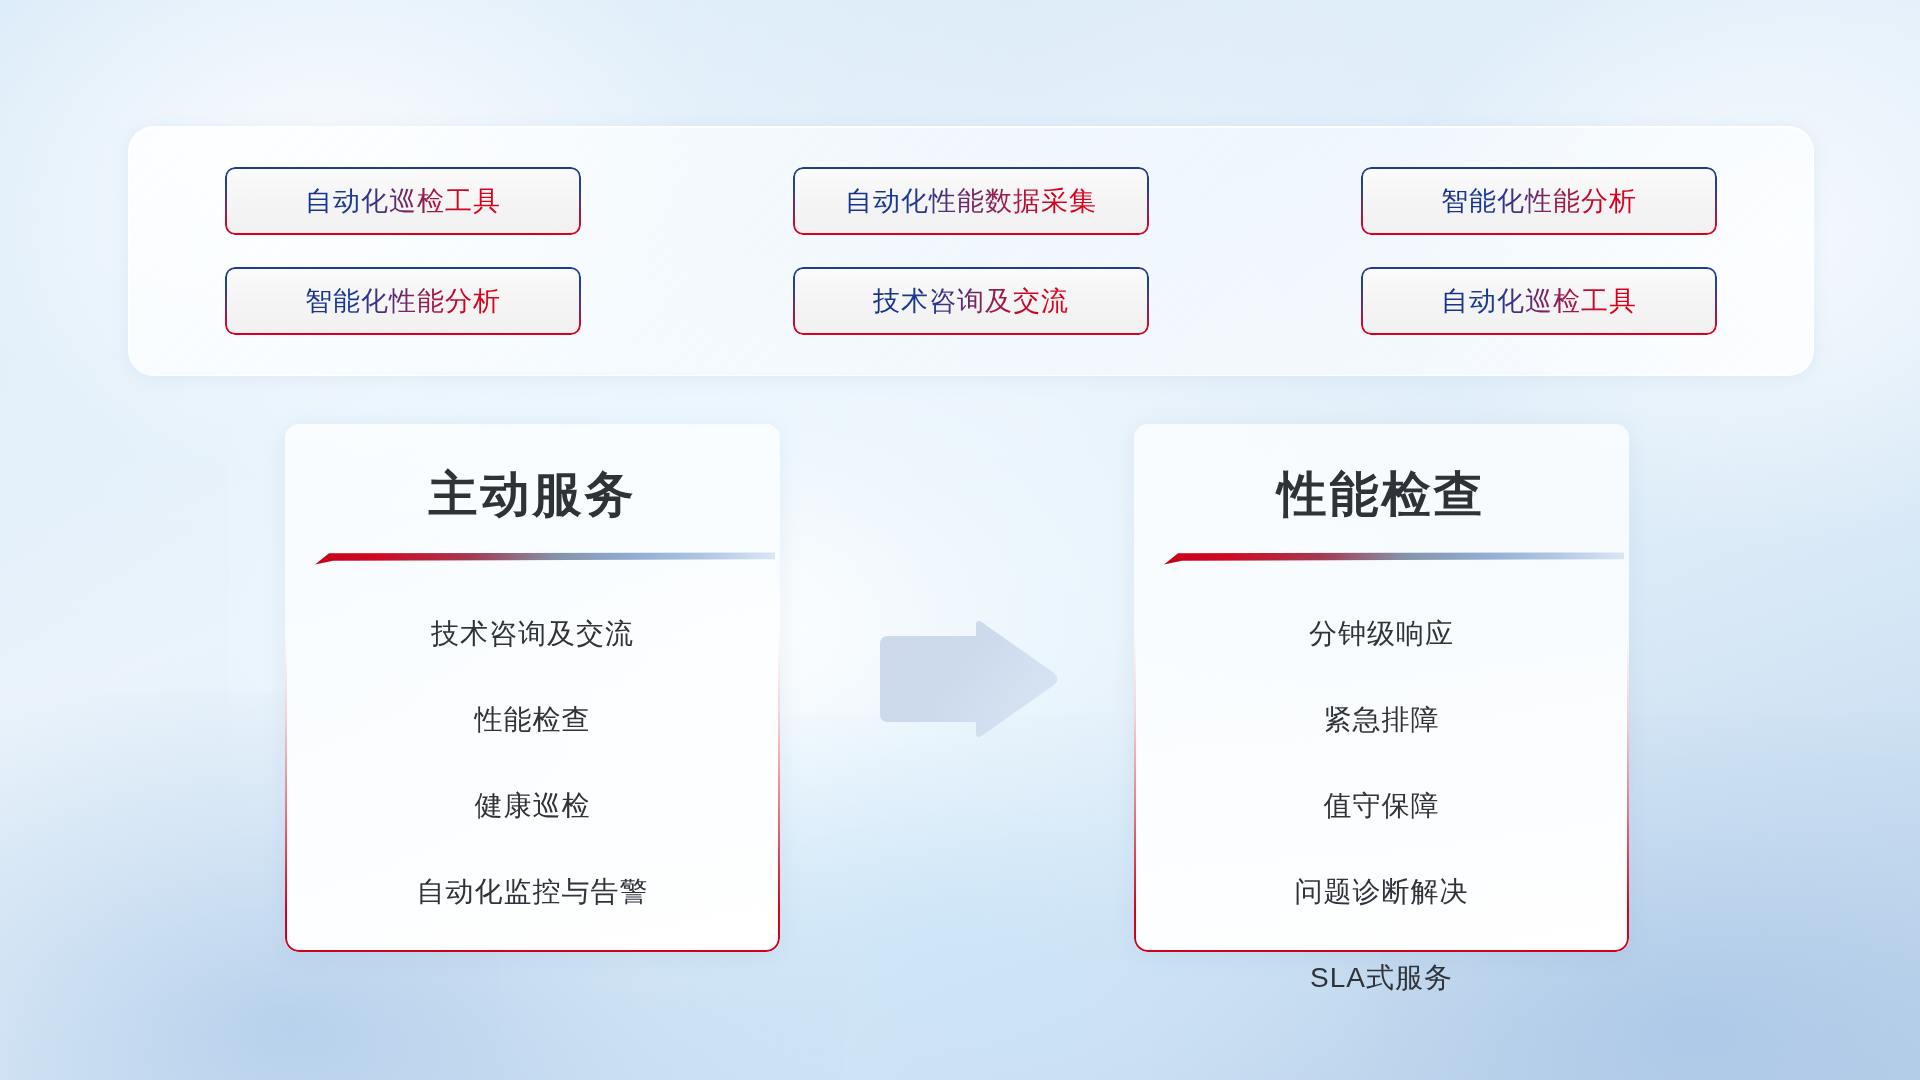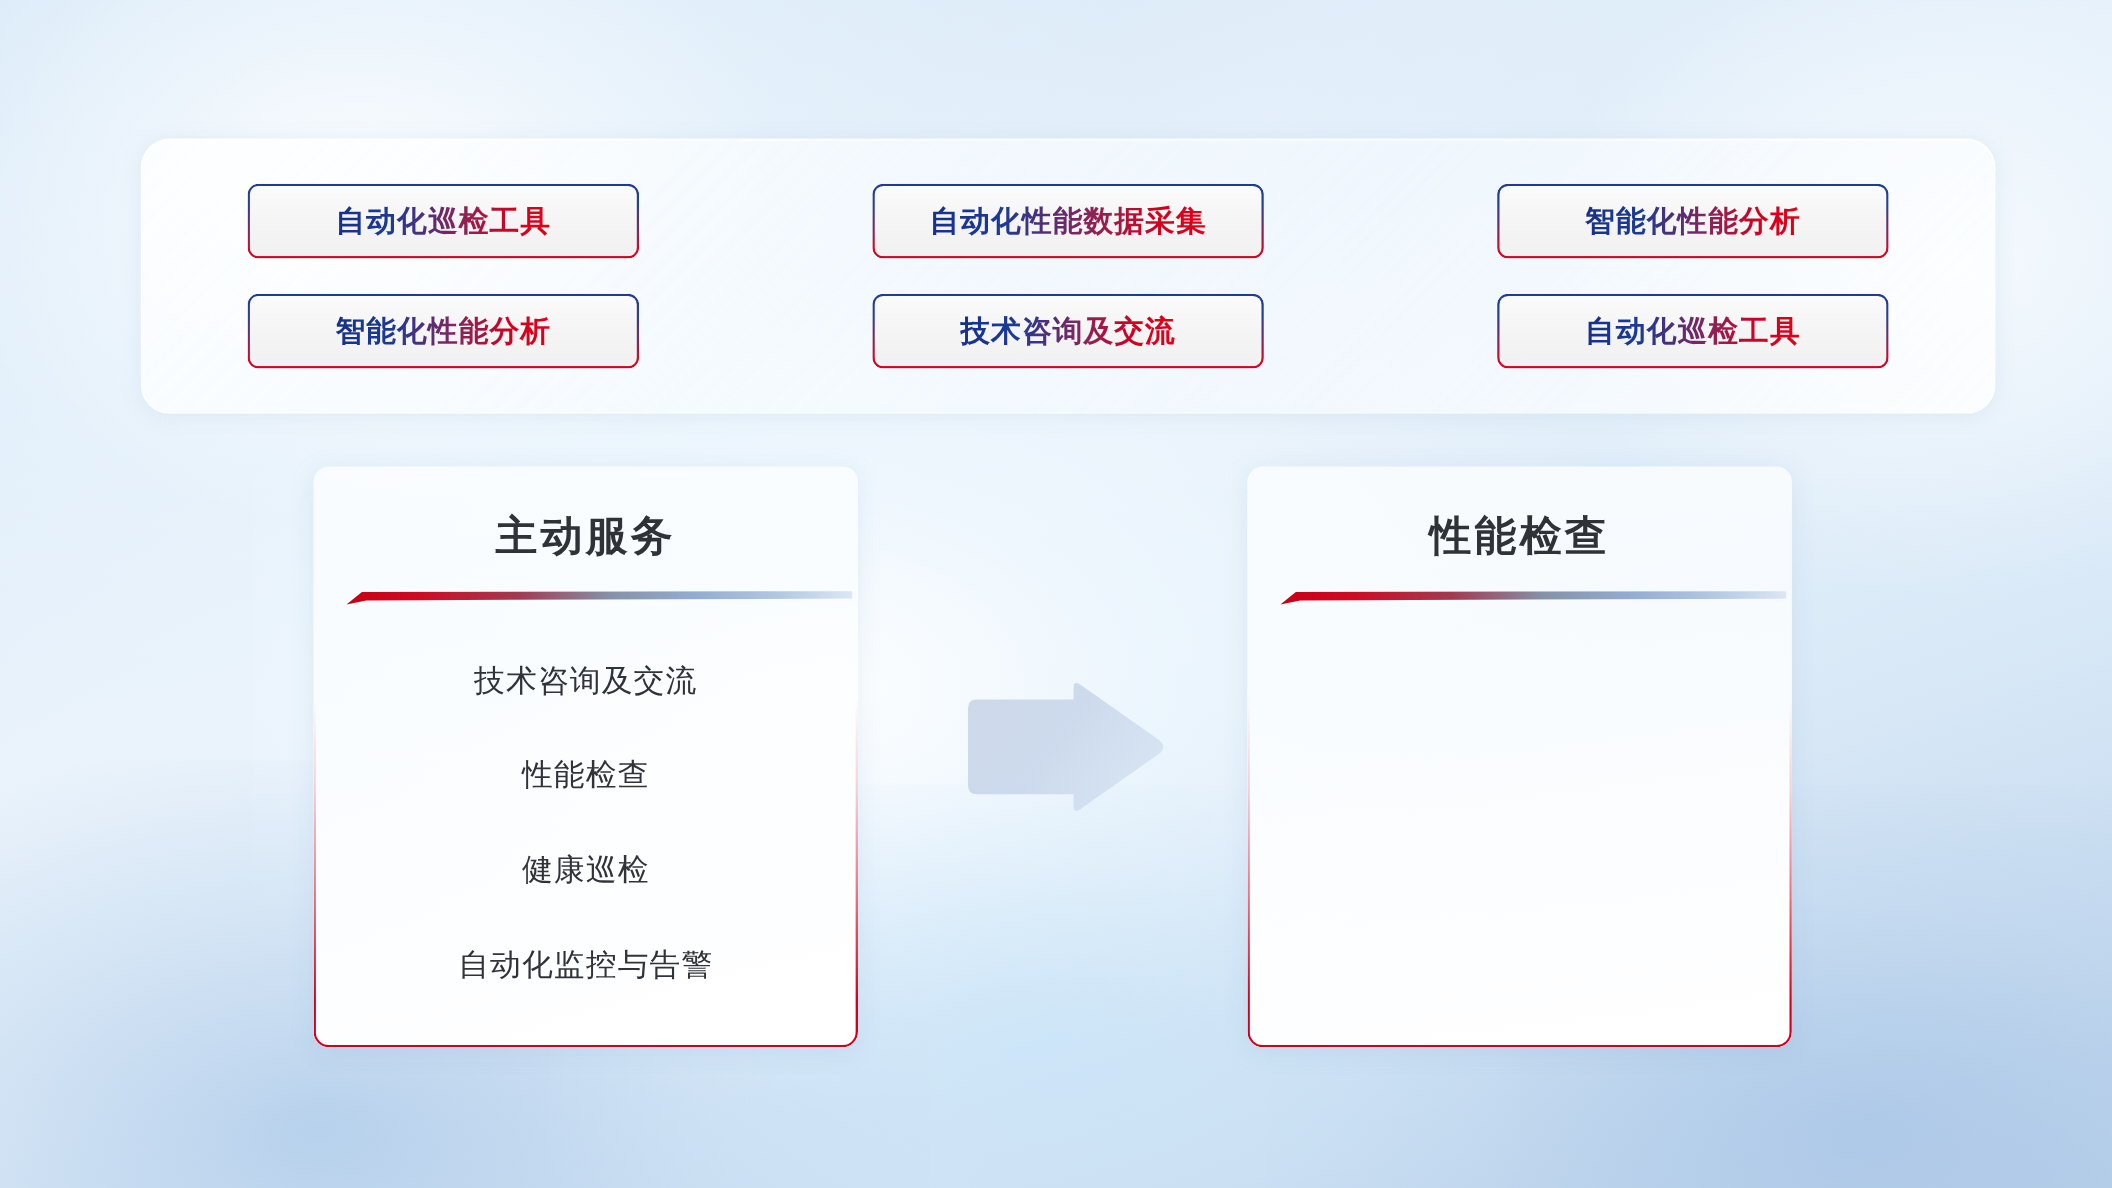--- a/index.html
+++ b/index.html
@@ -66,21 +66,21 @@
   }
   .pill::before{
     content:"";position:absolute;inset:0;border-radius:10px;padding:2px;
     background:linear-gradient(180deg,#1f3d8f 0%,#25409a 28%,#7a2a60 62%,#cf0a2c 86%,#d8001f 100%);
     -webkit-mask:linear-gradient(#000 0 0) content-box, linear-gradient(#000 0 0);
     -webkit-mask-composite:xor;mask-composite:exclude;
     pointer-events:none;
   }
   .pill-label{
     position:relative;z-index:2;
-    font-size:27px;font-weight:700;letter-spacing:1px;
+    font-size:27px;font-weight:400;letter-spacing:1px;
     background:linear-gradient(90deg,#16318a 0%,#1b3a96 26%,#8a2357 58%,#d4001f 82%,#e10019 100%);
     -webkit-background-clip:text;background-clip:text;
     color:transparent;-webkit-text-fill-color:transparent;
     white-space:nowrap;
   }
 
   
   .card{
     position:absolute;top:424px;width:495px;height:528px;
     border-radius:14px;
@@ -96,21 +96,21 @@
     -webkit-mask-composite:xor;mask-composite:exclude;
     pointer-events:none;
   }
   .card-left{left:285px;}
   .card-right{left:1134px;}
 
   .card-title{
     position:relative;z-index:2;
     text-align:center;
     margin-top:38px;
-    font-size:38px;font-weight:bold;color:#2f3237;
+    font-size:49px;font-weight:bold;color:#2f3237;
     letter-spacing:3px;
   }
   .divider-wrap{
     position:relative;z-index:2;
     margin:24px 0 0 30px;
     width:460px;height:13px;
   }
   .divider-wrap svg{display:block;}
 
   .card-list{
@@ -228,13 +228,20 @@
           <stop offset="52%" stop-color="#8591a8"></stop>
           <stop offset="70%" stop-color="#93aed4"></stop>
           <stop offset="86%" stop-color="#b3c9e4"></stop>
           <stop offset="100%" stop-color="#dce7f4"></stop>
         </linearGradient>
       </defs>
       <path d="M0,12.5 L14,1.2 L460,0.4 L460,7.2 L18,8.8 Z" fill="url(#divgrad-r)"></path>
     </svg>
   </div>
 
+  <div class="card-list">
+    <div class="card-list-item">分钟级响应</div>
+    <div class="card-list-item">紧急排障</div>
+    <div class="card-list-item">值守保障</div>
+    <div class="card-list-item">问题诊断解决</div>
+    <div class="card-list-item">SLA式服务</div>
+  </div>
 </div>
 
 </body></html>

